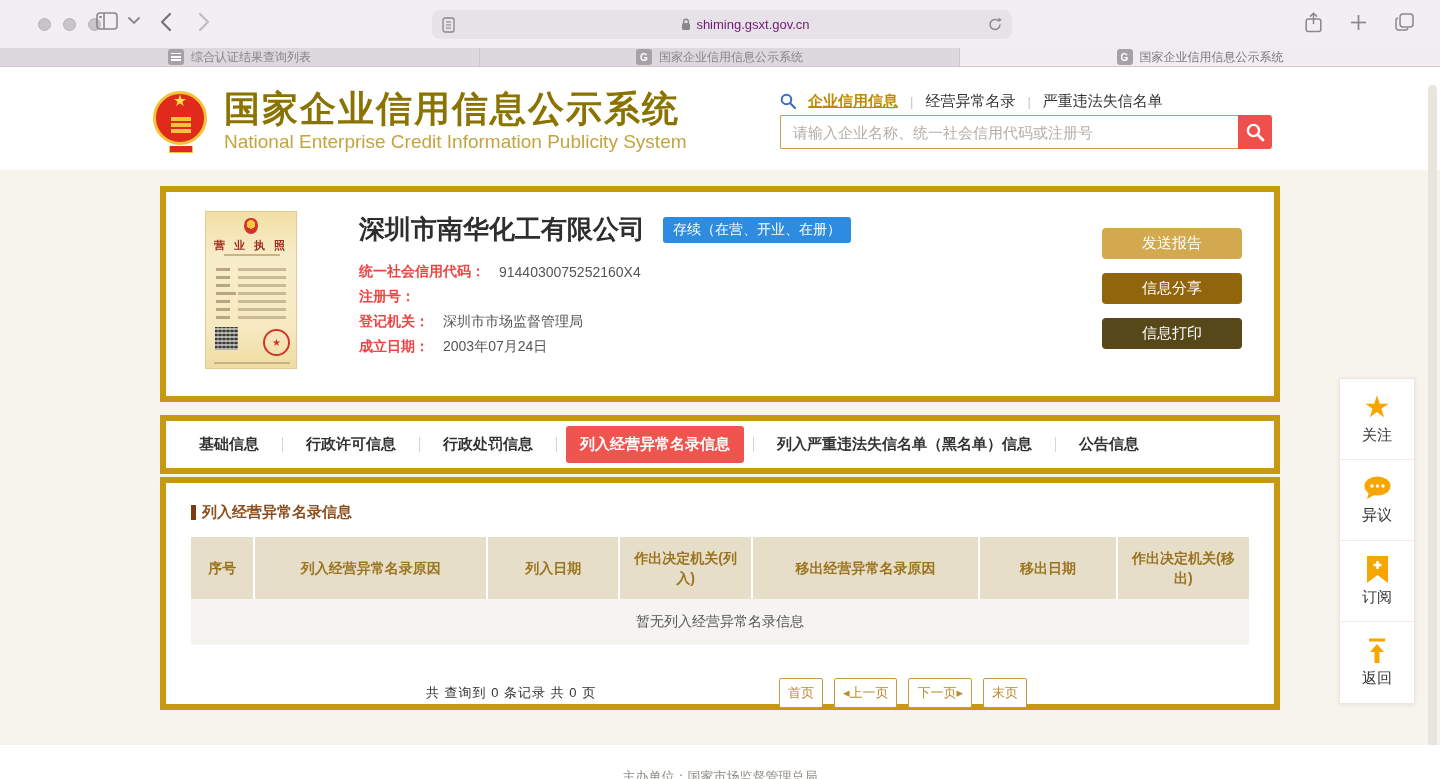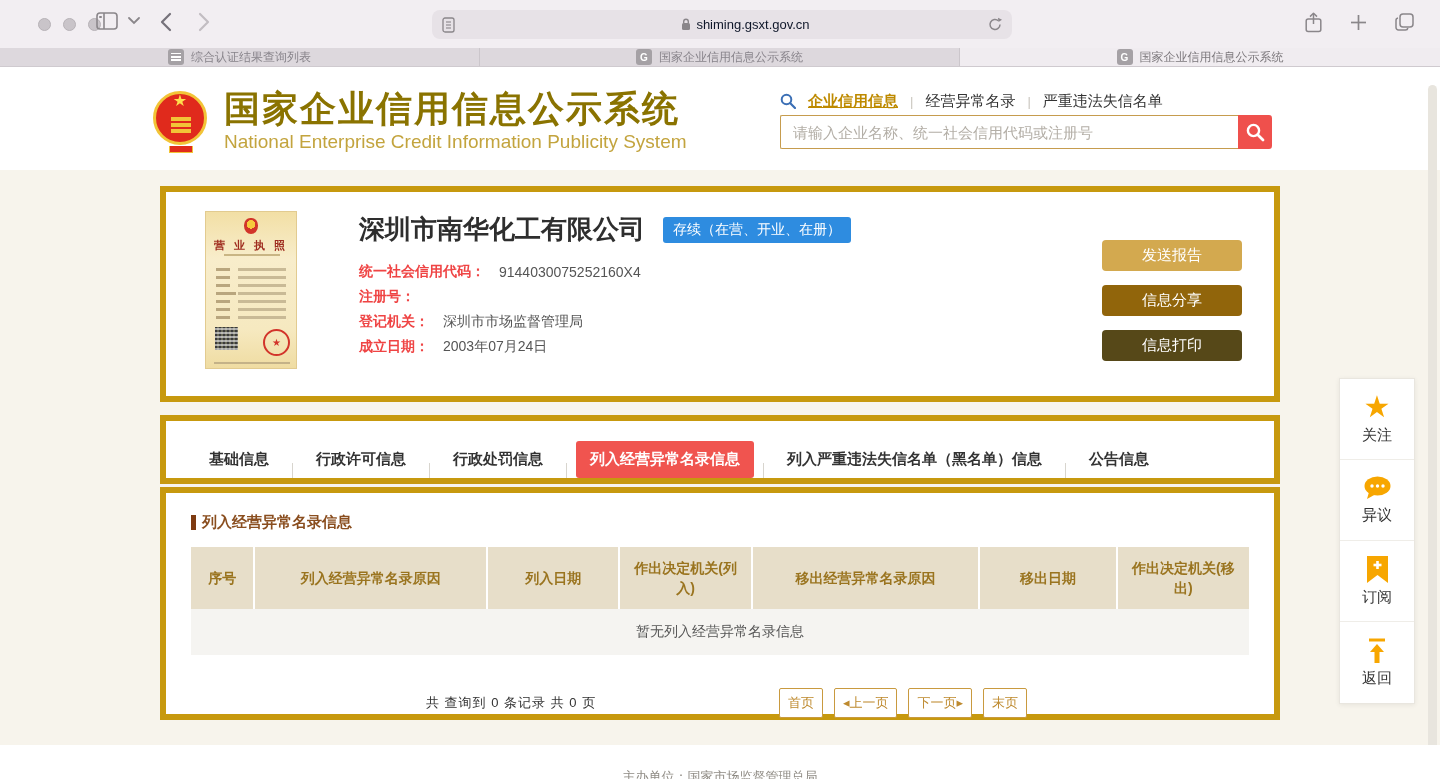--- a/index.html
+++ b/index.html
@@ -5,21 +5,21 @@
   * { margin:0; padding:0; box-sizing:border-box; }
   html,body { width:1440px; height:779px; overflow:hidden; }
   body { position:relative; background:#fff; font-family:"Liberation Sans", sans-serif; color:#333; }
 
   
   .chrome { position:absolute; top:0; left:0; width:1440px; height:48px; background:#F2EEF2; }
   .traffic { position:absolute; left:38px; top:18px; display:flex; gap:12px; }
   .tl { width:13px; height:13px; border-radius:50%; background:#C9C4C9; border:1px solid #B7B2B7; }
   .chrome-btn { position:absolute; top:12px; color:#8A868A; display:flex; align-items:center; justify-content:center; }
   .urlbar { position:absolute; left:432px; top:10px; width:580px; height:29px; background:#E7E2E7; border-radius:8px; display:flex; align-items:center; padding:0 10px; }
-  .urlbar .domain { flex:1; text-align:center; font-size:13px; color:#0f172a; display:flex; align-items:center; justify-content:center; gap:5px;padding-left:48px; }
+  .urlbar .domain { flex:1; text-align:center; font-size:13px; color:#701a75; display:flex; align-items:center; justify-content:center; gap:5px;padding-left:48px; }
   .chrome-right { position:absolute; right:26px; top:12px; display:flex; gap:28px; align-items:center; }
 
   
   .tabstrip { position:absolute; top:48px; left:0; width:1440px; height:19px; display:flex; background:#DDD8DD; border-bottom:1px solid #CFCACF; }
   .btab { display:flex; align-items:center; justify-content:center; gap:7px; font-size:12px; color:#87838A; border-right:1px solid #CBC6CB; }
   .btab.t1 { width:480px; }
   .btab.t2 { width:480px; }
   .btab.t3 { flex:1; background:#F0ECF0; border-right:none; color:#7B777B; }
   .favicon { width:16px; height:16px; border-radius:3px; background:#A5A1A5; color:#fff; font-size:10px; font-weight:bold; display:flex; align-items:center; justify-content:center; }
   .favicon-lines { position:relative; }
@@ -64,28 +64,28 @@
   .license .seal { position:absolute; right:6px; bottom:12px; width:27px; height:27px; border-radius:50%; border:2px solid #D2342A; color:#D2342A; font-size:10px; display:flex; align-items:center; justify-content:center; }
   .license .lfoot { position:absolute; bottom:4px; left:8px; width:76px; height:2px; background:#C4B288; }
   .cinfo { margin:20px 0 0 62px; flex:1; }
   .cname-row { display:flex; align-items:center; gap:18px; }
   .cname { font-family:"Liberation Serif", serif; font-size:26px; font-weight:bold; color:#2E2E2E; }
   .badge { background:#2E8CE0; color:#fff; font-size:14px; padding:4px 10px; border-radius:3px; }
   .cfields { margin-top:12px; }
   .cfield { display:flex; font-size:14px; height:25px; align-items:center; }
   .cfield .fl { font-weight:bold; color:#ef4444; min-width:60px; }
   .cfield .fv { color:#555; margin-left:14px; }
-  .cbtns { position:absolute; right:32px; top:48px; display:flex; flex-direction:column; gap:14px; }
+  .cbtns { position:absolute; right:32px; top:36px; display:flex; flex-direction:column; gap:14px; }
   .cbtns button { width:140px; height:31px; border:none; border-radius:4px; color:#fff; font-size:15px; cursor:pointer; font-family:"Liberation Sans", sans-serif; }
   .cbtns .b-send { background:#D3A94F; }
   .cbtns .b-share { background:#91650B; }
   .cbtns .b-print { background:#564818; }
 
   
-  .tabscard { margin-top:13px; height:69px; display:flex; align-items:flex-end; padding:0 20px; }
+  .tabscard { margin-top:13px; height:59px; display:flex; align-items:center; padding:0 10px; }
   .stab { font-size:15px; font-weight:bold; color:#333; padding:9px 14px; margin:0 9px; cursor:pointer; white-space:nowrap; }
   .stab.active { background:#F0544F; color:#fff; border-radius:3px; }
   .stab-sep { width:1px; height:15px; background:#D8D5CE; }
 
   
   .tablecard { margin-top:3px; height:233px; padding:20px 25px; }
   .sectitle { display:flex; align-items:center; gap:6px; margin-bottom:15px; }
   .sectitle .bar { width:5px; height:15px; background:#7E3B12; }
   .sectitle .txt { font-size:15px; font-weight:bold; color:#8A4E1F; }
   table.anom { width:100%; border-collapse:collapse; table-layout:fixed; }

